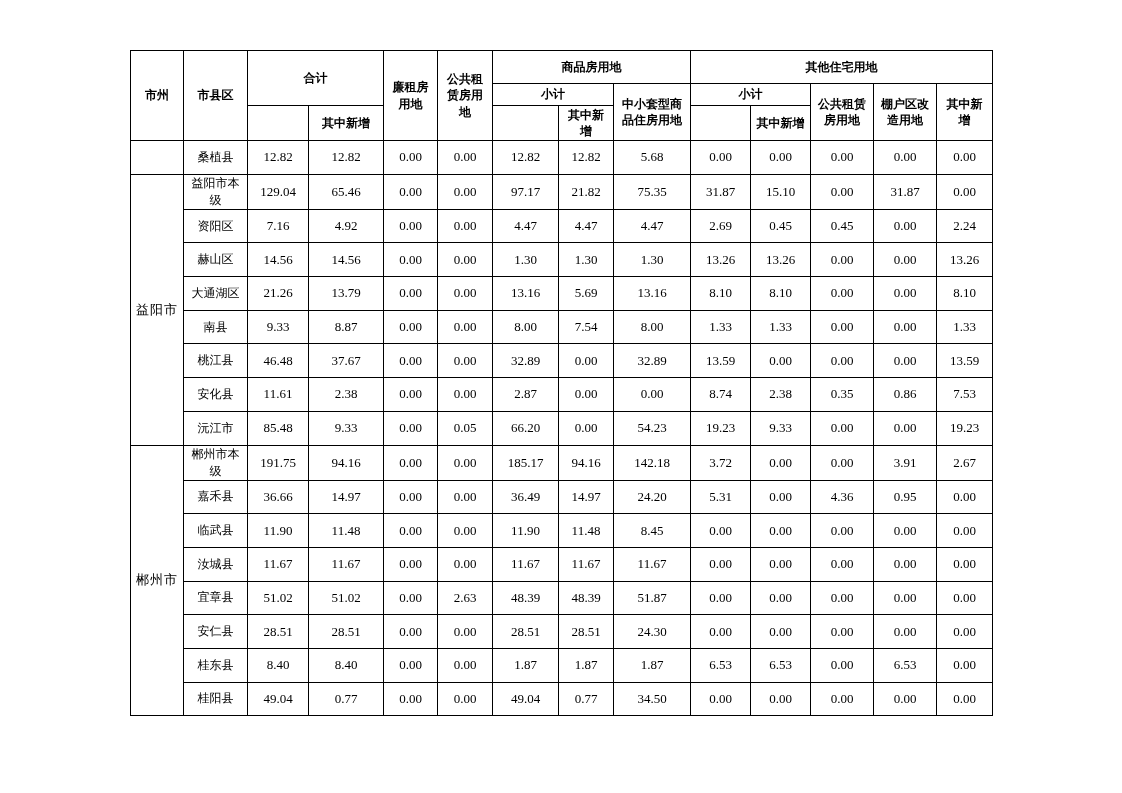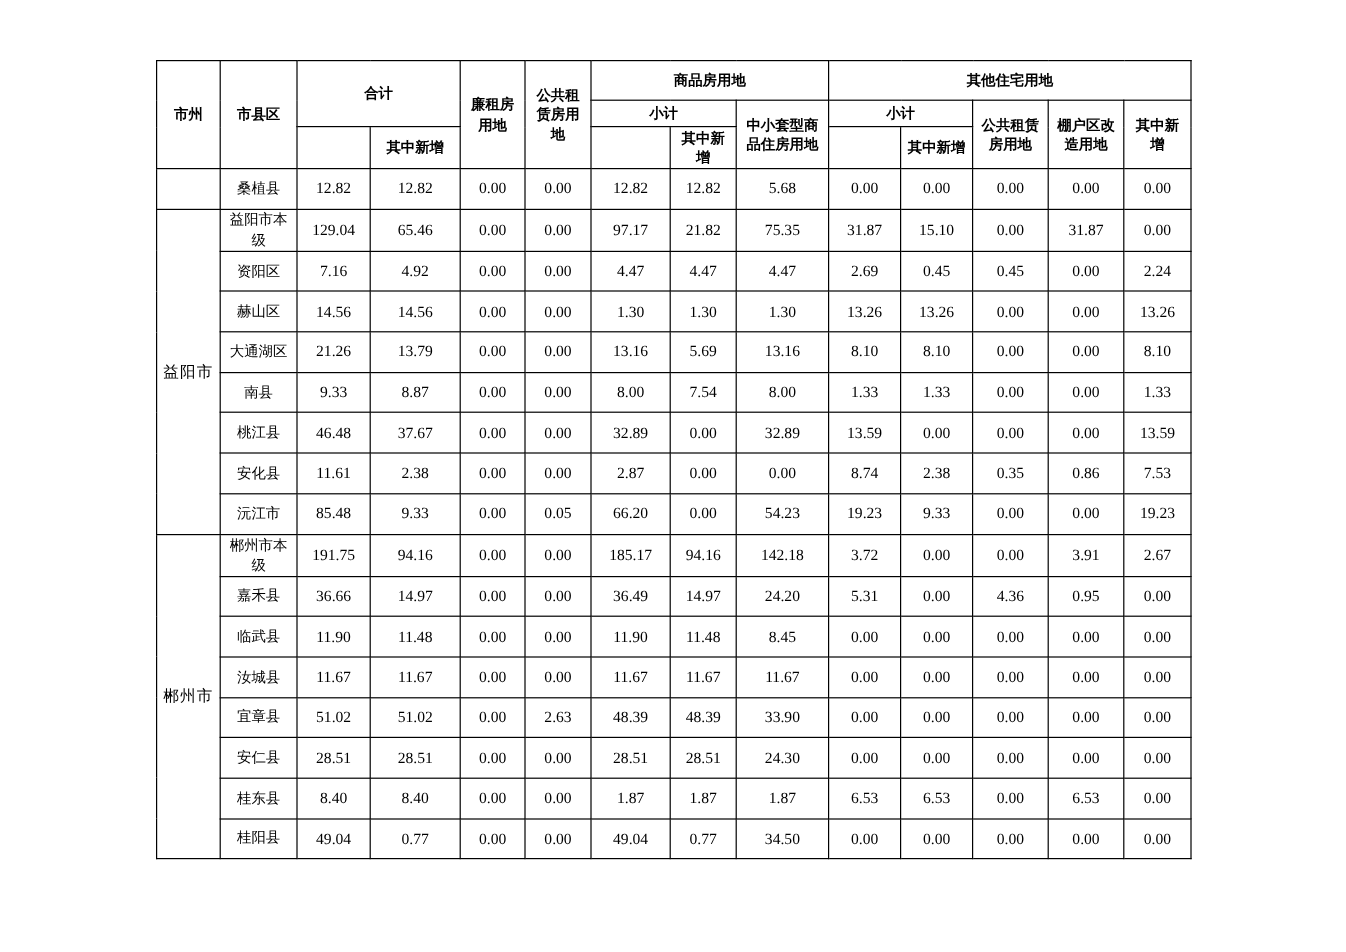--- a/index.html
+++ b/index.html
@@ -305,21 +305,21 @@
           <td class="num br2">0.00</td>
         </tr>
         <tr>
           <td class="county">宜章县</td>
           <td class="num">51.02</td>
           <td class="num">51.02</td>
           <td class="num">0.00</td>
           <td class="num">2.63</td>
           <td class="num">48.39</td>
           <td class="num">48.39</td>
-          <td class="num">33.90</td>
+          <td class="num">51.87</td>
           <td class="num">0.00</td>
           <td class="num">0.00</td>
           <td class="num">0.00</td>
           <td class="num">0.00</td>
           <td class="num br2">0.00</td>
         </tr>
         <tr>
           <td class="county">安仁县</td>
           <td class="num">28.51</td>
           <td class="num">28.51</td>

